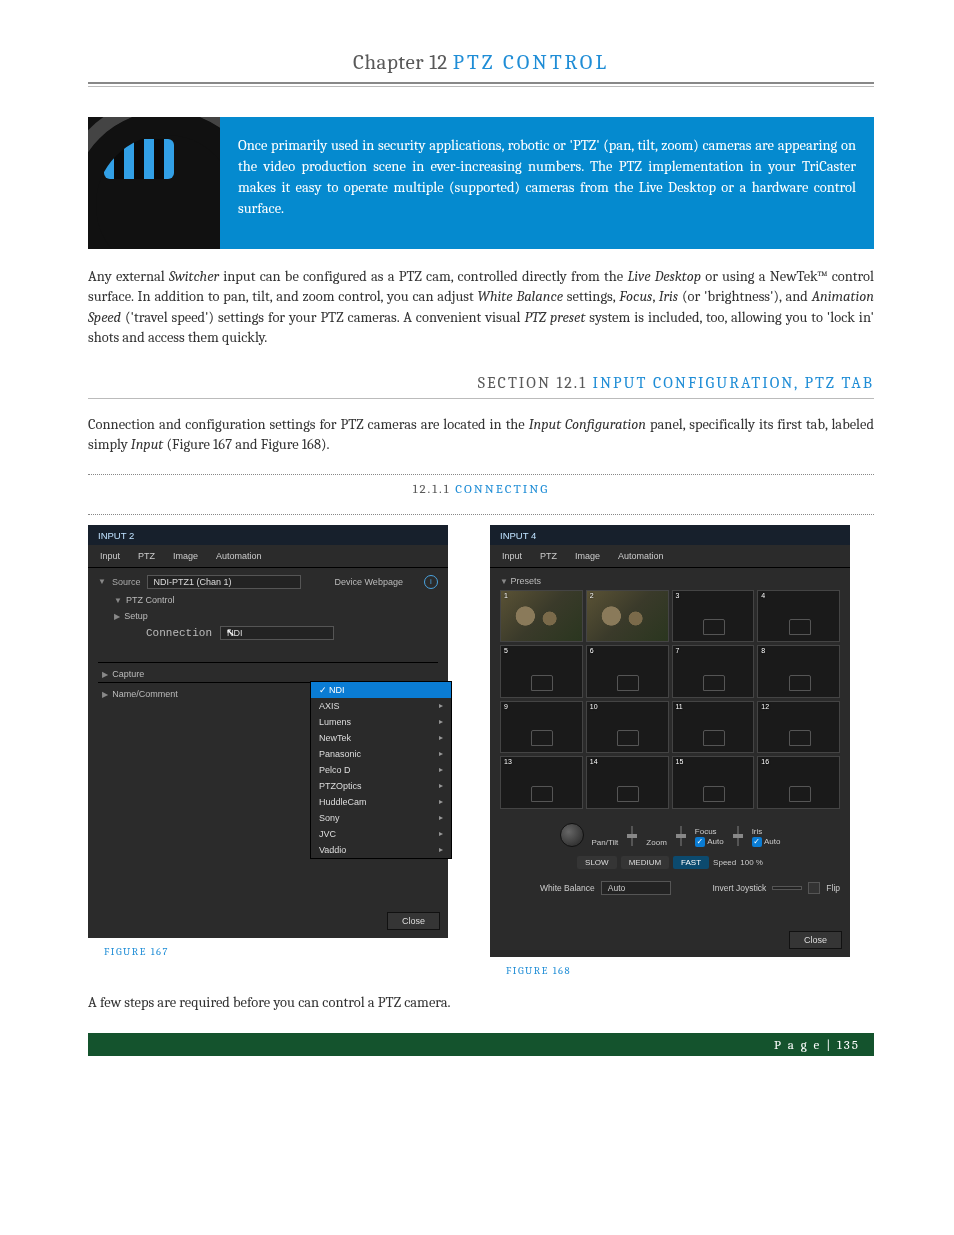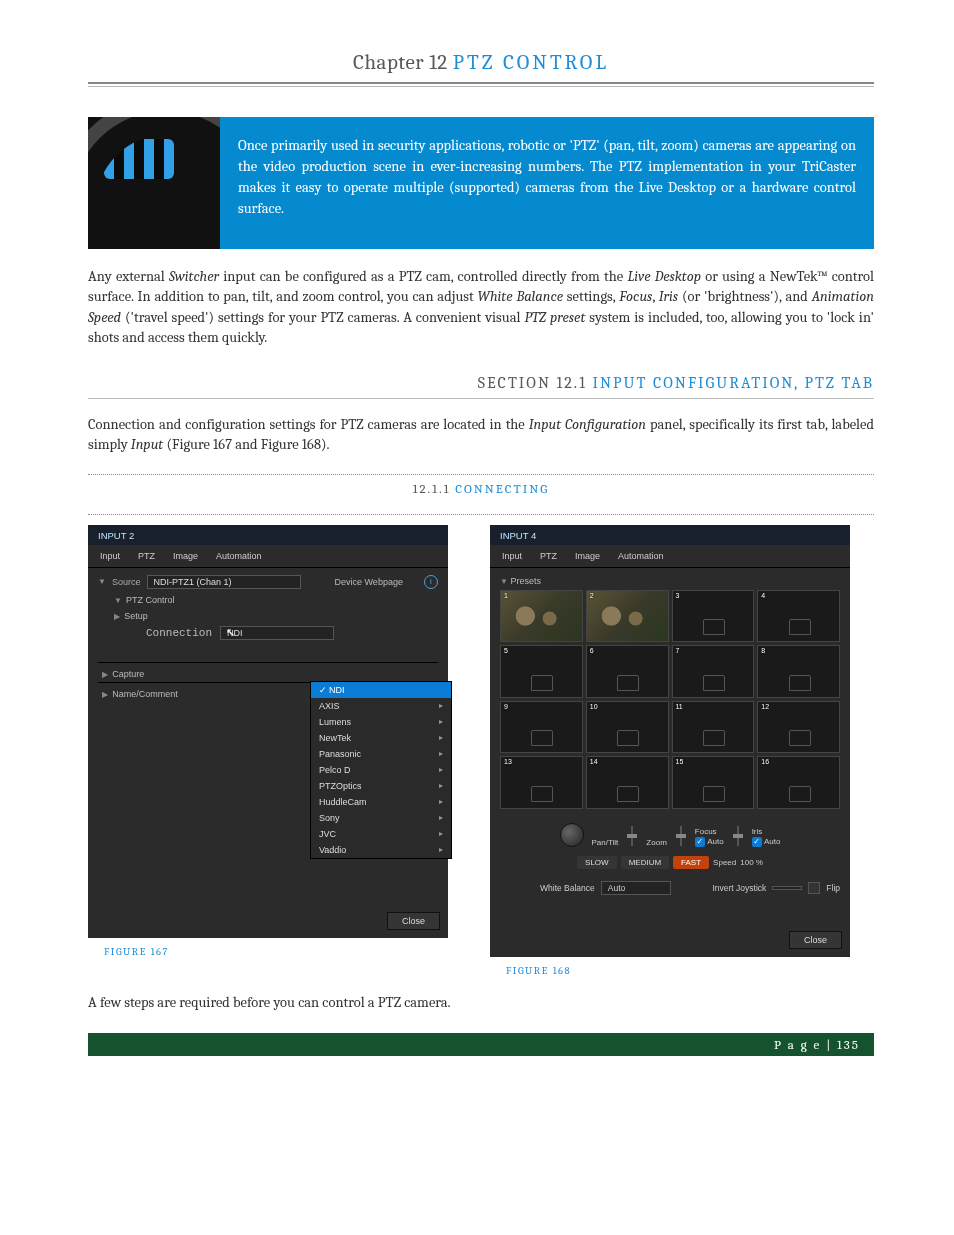--- a/index.html
+++ b/index.html
@@ -229,21 +229,21 @@
 
   .speed-row {
     display: flex; justify-content: center; gap: 4px; align-items: center;
     padding: 3px 0 8px 0; font-size: 8.5px;
   }
   .speed-btn {
     padding: 2px 8px; font-size: 8px;
     background: #353535; color: #ddd;
     border-radius: 2px;
   }
-  .speed-btn.active { background: #c2410c; color: #fff; }
+  .speed-btn.active { background: #0c4a6e; color: #fff; }
 
   .options-row {
     padding: 6px 0; font-size: 9px; color: #bbb;
   }
   .wb-row {
     display: flex; align-items: center; gap: 6px;
     padding: 4px 0 8px 40px;
     font-size: 8.5px;
   }
   .wb-field {

